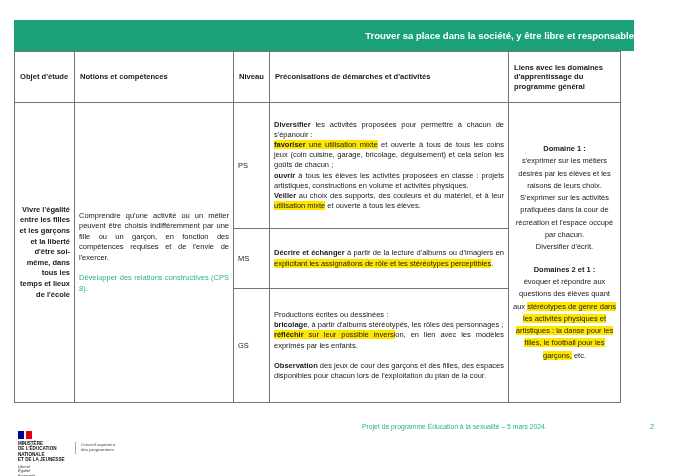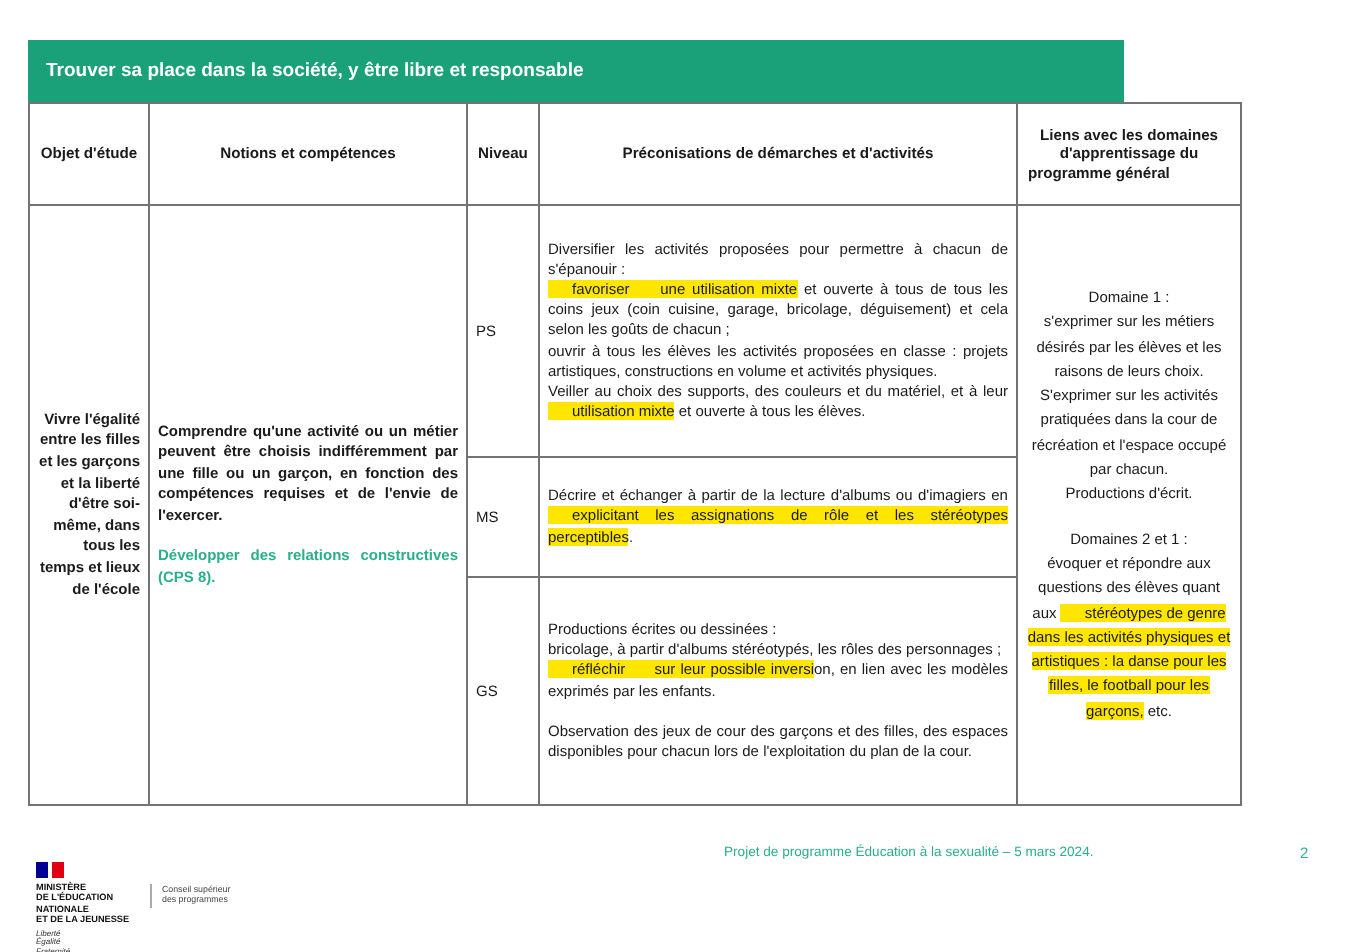--- a/index.html
+++ b/index.html
@@ -10,55 +10,55 @@
     --flag-red:#e1000f;
   }
   *{box-sizing:border-box;}
   html,body{margin:0;padding:0;}
   body{
     width:680px;height:476px;position:relative;background:#ffffff;
     font-family:"Liberation Sans",sans-serif;color:#1a1a1a;overflow:hidden;
   }
   
   .title-bar{
-    position:absolute;left:14px;top:20px;width:548px;height:31px;
+    position:absolute;left:14px;top:20px;width:620px;height:31px;
     background:var(--accent);color:#ffffff;font-weight:bold;font-size:9.5px;
-    line-height:31px;padding-left:9px;
+    line-height:31px;padding-left:9px;text-align:right;
   }
   
   .tbl{
     position:absolute;left:14px;top:51px;width:606px;
     border-collapse:collapse;table-layout:fixed;font-size:7.5px;
   }
   .tbl th,.tbl td{
     border:1px solid #737373;padding:2px 4px;vertical-align:middle;
   }
   .tbl th{
-    font-weight:bold;text-align:center;font-size:7.6px;line-height:9.6px;
+    font-weight:bold;text-align:left;font-size:7.6px;line-height:9.6px;
     vertical-align:middle;padding:2px 5px;
   }
   .head-row{height:51px;}
   .row-ps{height:126px;}
   .row-ms{height:60px;}
   .row-gs{height:114px;}
   .th-liens{text-align:justify;-moz-text-align-last:left;text-align-last:left;}
   .cell-objet{
     font-weight:bold;text-align:right;line-height:10.6px;padding:2px 3px;
   }
   .cell-notions{padding:3px 5px;}
-  .cell-notions .rp{text-align:justify;line-height:10.4px;font-weight:bold;}
+  .cell-notions .rp{text-align:justify;line-height:10.4px;}
   .cell-niveau{text-align:left;}
   .cell-prec{padding:3px 5px;}
   .cell-prec .rp{text-align:justify;line-height:10.2px;}
   .cell-liens{padding:4px 5px;vertical-align:middle;}
   .cell-liens .rp{text-align:center;line-height:12.3px;}
   .rp{margin:0;}
   .rp.gap{margin-top:10px;}
-  .b{font-weight:normal;}
-  .hl{background:var(--hl);padding-left:12px;}
+  .b{font-weight:bold;}
+  .hl{background:var(--hl);}
   .c-teal{color:var(--teal);}
   
   .gov-logo{position:absolute;left:18px;top:431px;display:flex;}
   .logo-left{width:57px;}
   .flag{display:flex;width:14px;height:8px;margin-bottom:2px;}
   .flag .fb{width:6px;background:var(--flag-blue);}
   .flag .fw{width:2px;background:#ffffff;}
   .flag .fr{width:6px;background:var(--flag-red);}
   .mname div{font-size:4.6px;font-weight:bold;line-height:5.4px;color:#111;white-space:nowrap;}
   .motto{margin-top:2px;}
@@ -108,21 +108,21 @@
     <td class="cell-prec">
           <p class="rp"><span class="b">Diversifier</span><span> les activités proposées pour permettre à chacun de s'épanouir :</span></p>
           <p class="rp"><span class="b hl">favoriser </span><span class="hl">une utilisation mixte</span><span> et ouverte à tous de tous les coins jeux (coin cuisine, garage, bricolage, déguisement) et cela selon les goûts de chacun ;</span></p>
           <p class="rp"><span class="b">ouvrir</span><span> à tous les élèves les activités proposées en classe : projets artistiques, constructions en volume et activités physiques.</span></p>
           <p class="rp"><span class="b">Veiller</span><span> au choix des supports, des couleurs et du matériel, et à leur </span><span class="hl">utilisation mixte</span><span> et ouverte à tous les élèves.</span></p>
         </td>
     <td class="cell-liens" rowspan="3">
           <p class="rp"><span class="b">Domaine 1 :</span></p>
           <p class="rp"><span>s'exprimer sur les métiers désirés par les élèves et les raisons de leurs choix.</span></p>
           <p class="rp"><span>S'exprimer sur les activités pratiquées dans la cour de récréation et l'espace occupé par chacun.</span></p>
-          <p class="rp"><span>Productions d'écrit.</span></p>
+          <p class="rp"><span>Diversifier d'écrit.</span></p>
           <p class="rp gap"><span class="b">Domaines 2 et 1 :</span></p>
           <p class="rp"><span>évoquer et répondre aux questions des élèves quant aux </span><span class="hl">stéréotypes de genre dans les activités physiques et artistiques : la danse pour les filles, le football pour les garçons,</span><span> etc.</span></p>
         </td>
   </tr>
   <tr class="row-ms">
     <td class="cell-niveau">MS</td>
     <td class="cell-prec">
           <p class="rp"><span class="b">Décrire et échanger</span><span> à partir de la lecture d'albums ou d'imagiers en </span><span class="hl">explicitant les assignations de rôle et les stéréotypes perceptibles</span><span>.</span></p>
         </td>
   </tr>

